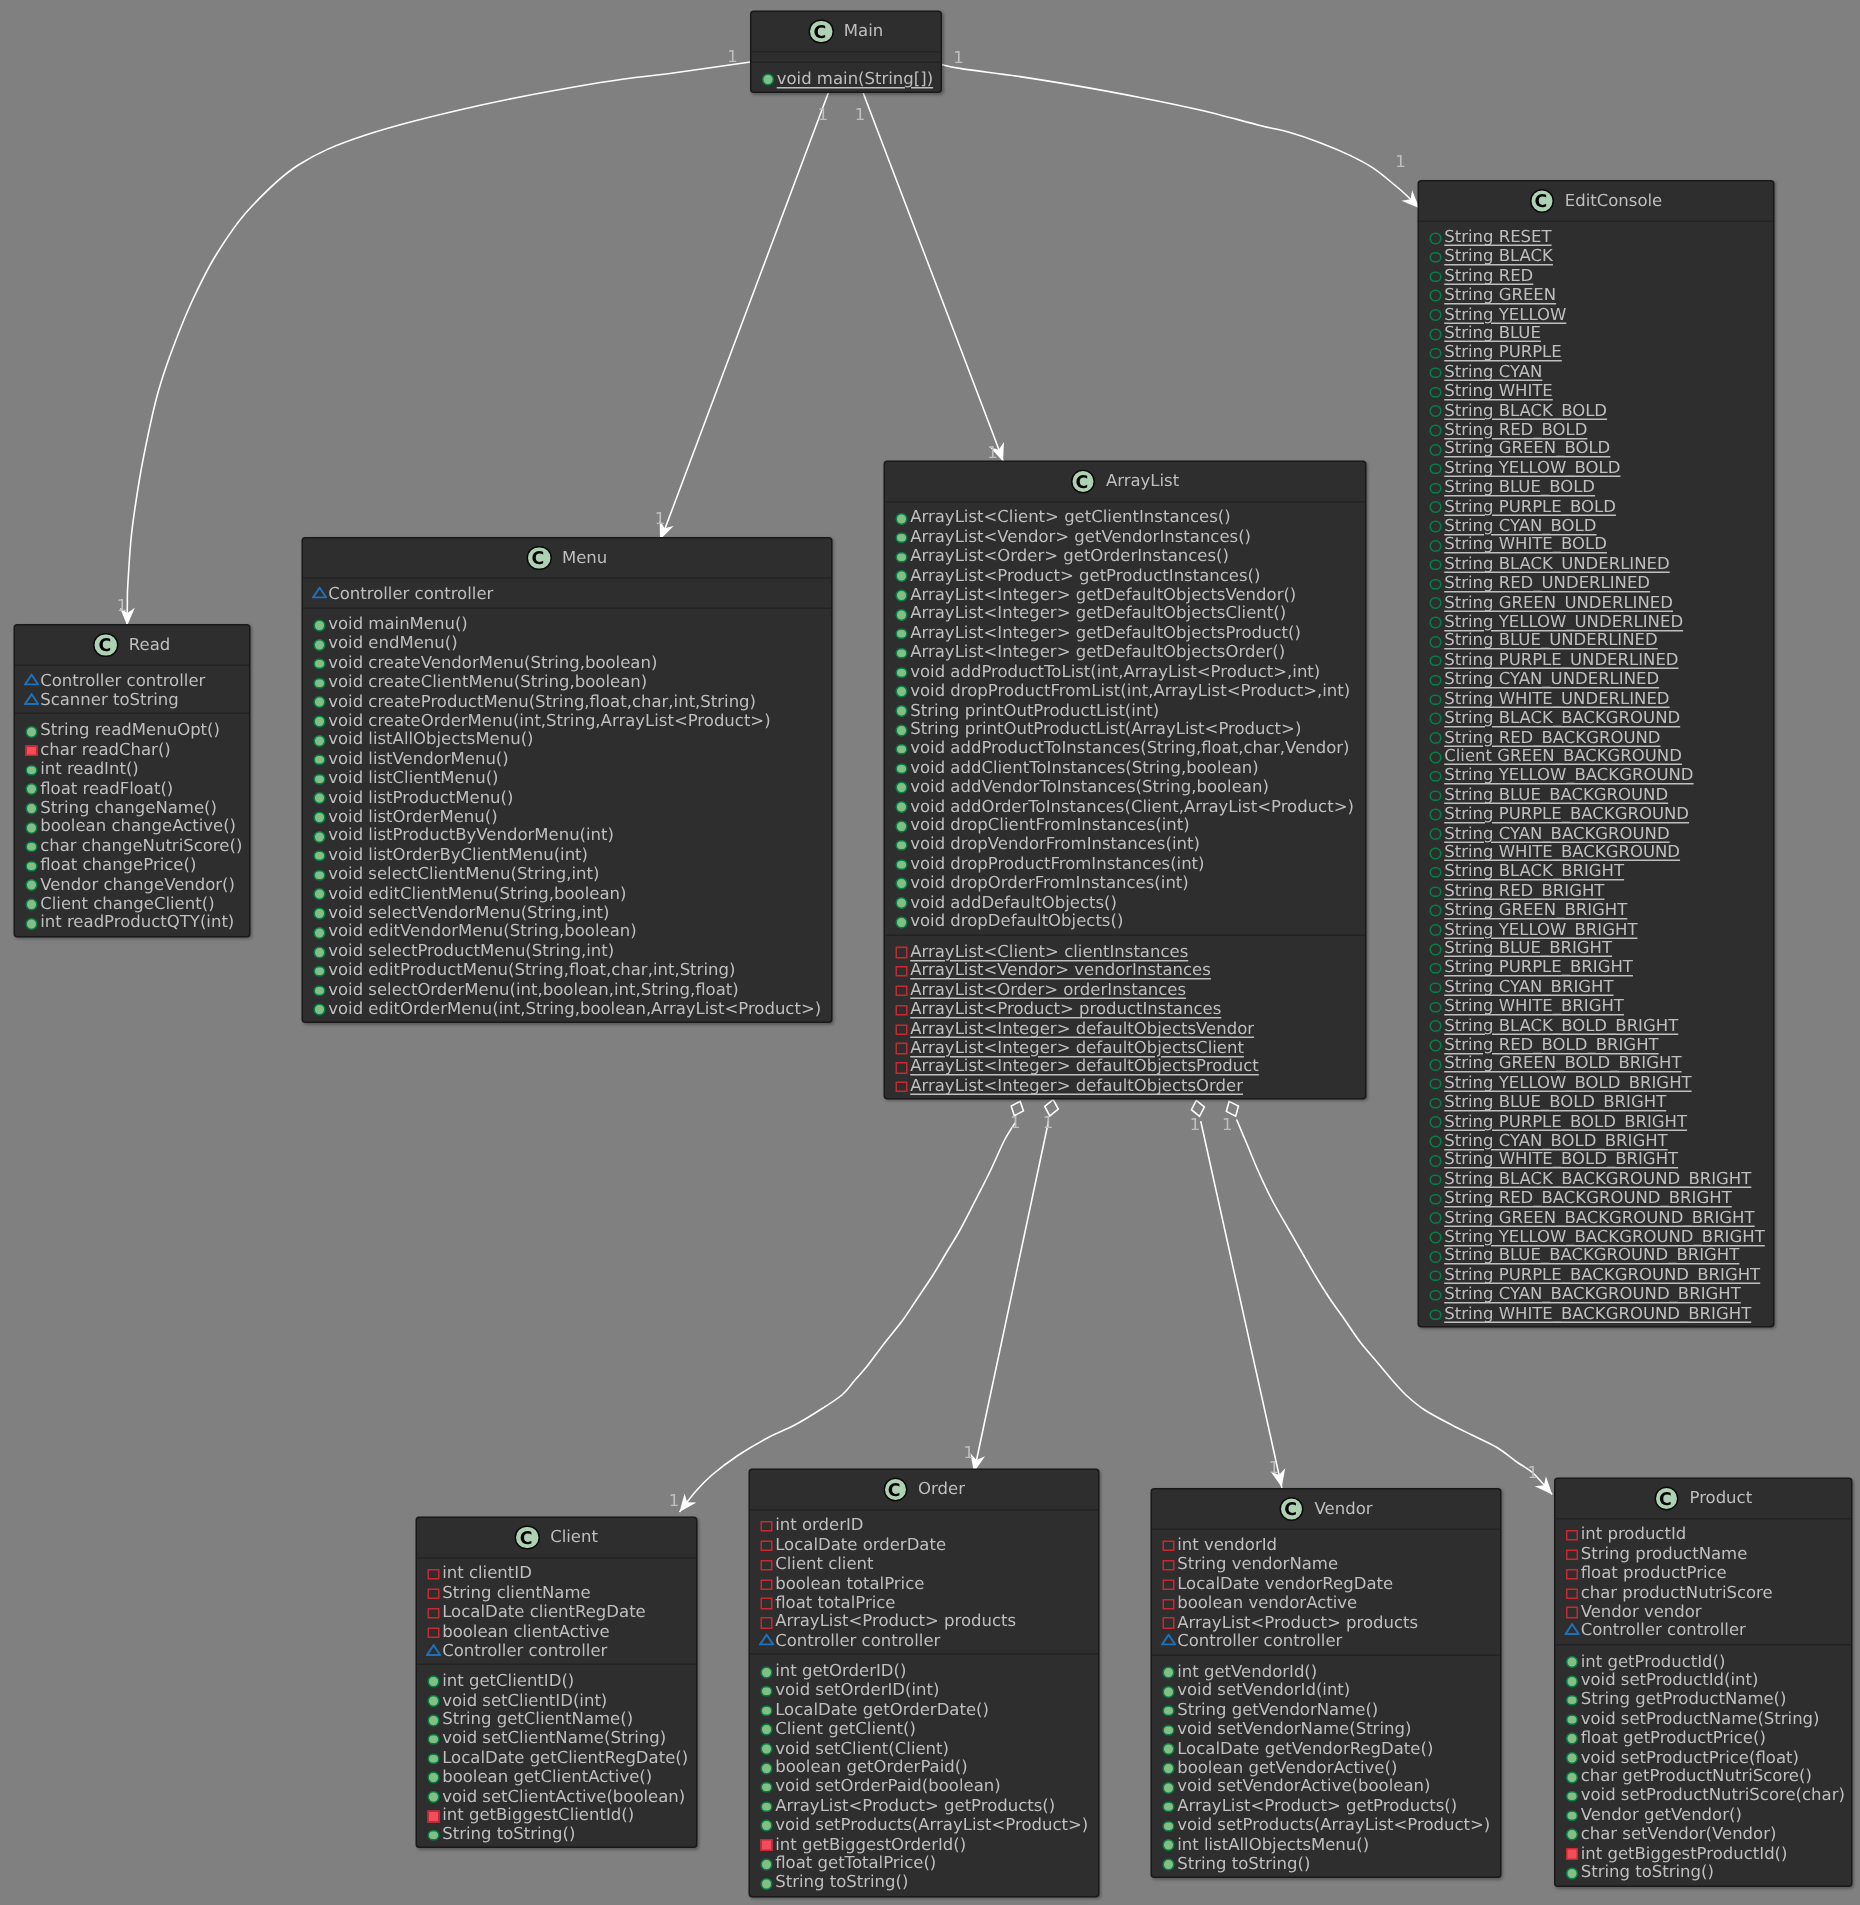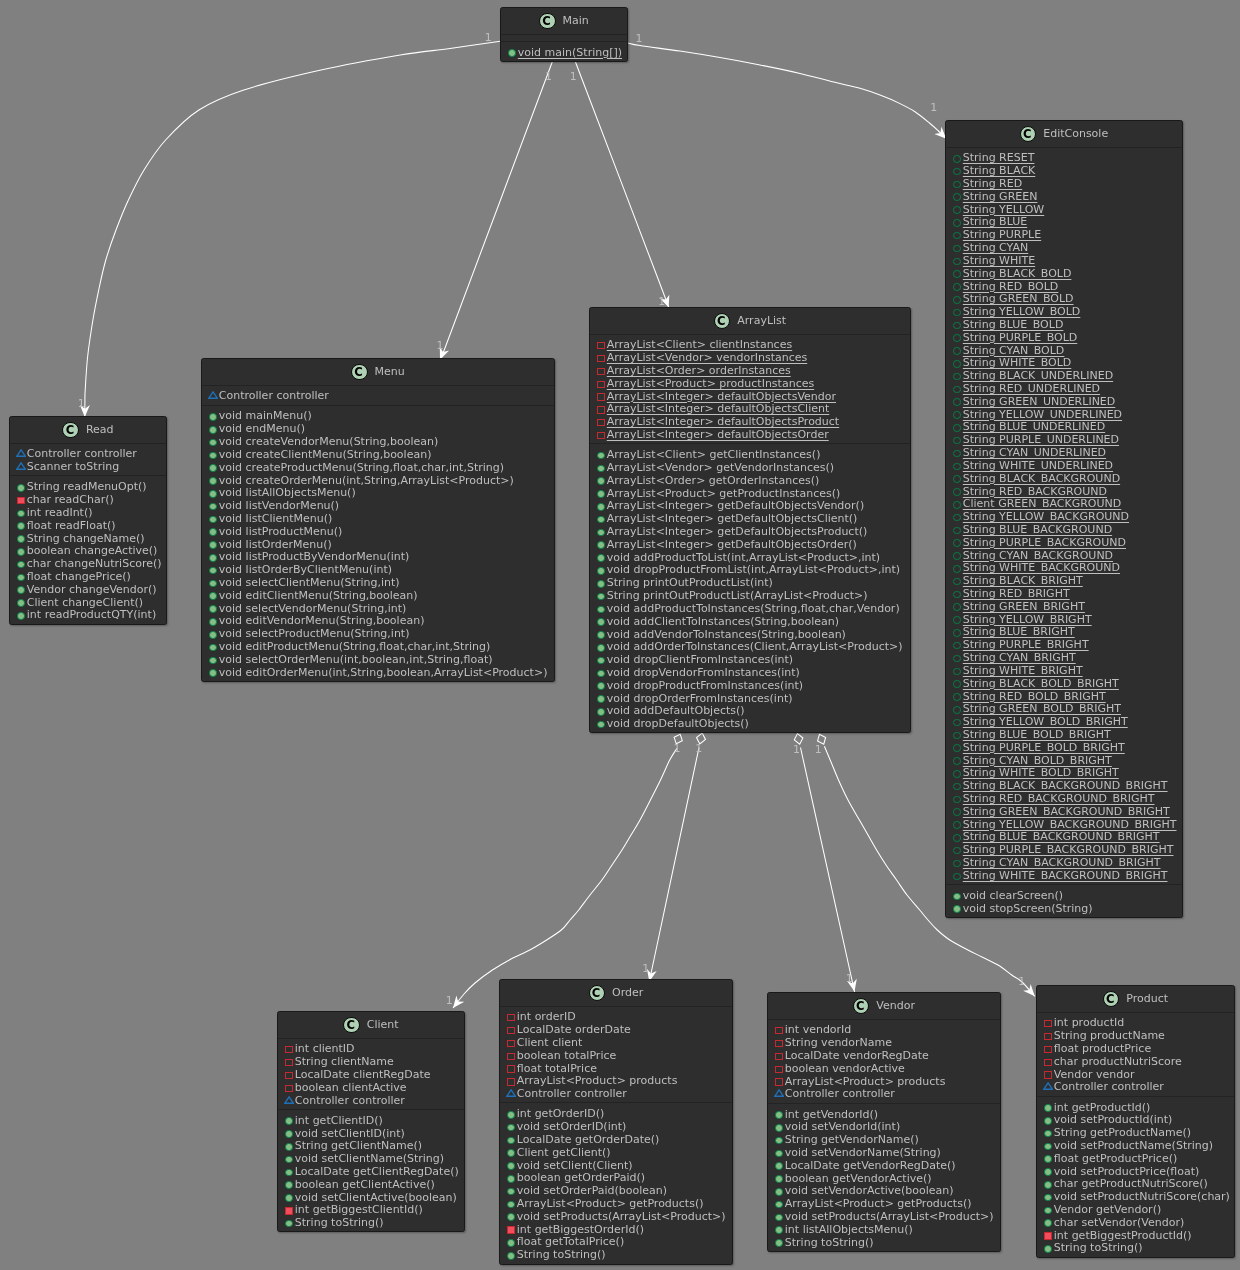--- a/index.html
+++ b/index.html
@@ -442,45 +442,165 @@
           </span>
           <span class="t st">String CYAN_BACKGROUND_BRIGHT</span>
         </div>
         <div class="row">
           <span class="m">
             <span class="mk ci" style="border:1.3px solid #038048;background:transparent;"></span>
           </span>
           <span class="t st">String WHITE_BACKGROUND_BRIGHT</span>
         </div>
       </div>
-      <div class="sect">
-        <div class="row">
-          <span class="m">
-            <span class="mk ci" style="border:1.1px solid #038048;background:#84BE84;"></span>
-          </span>
-          <span class="t">void clearScreen()</span>
-        </div>
-        <div class="row">
-          <span class="m">
-            <span class="mk ci" style="border:1.1px solid #038048;background:#84BE84;"></span>
-          </span>
-          <span class="t">void stopScreen(String)</span>
-        </div>
-      </div>
     </div>
 <div class="cls" style="left:589px;top:307px;width:322px;">
       <div class="cls-hdr">
         <span class="cicon">
           <i>C</i>
         </span>
         <span class="cls-title">ArrayList</span>
       </div>
       <div class="sect">
         <div class="row">
           <span class="m">
+            <span class="mk ci" style="border:1.1px solid #038048;background:#84BE84;"></span>
+          </span>
+          <span class="t">ArrayList&lt;Client&gt; getClientInstances()</span>
+        </div>
+        <div class="row">
+          <span class="m">
+            <span class="mk ci" style="border:1.1px solid #038048;background:#84BE84;"></span>
+          </span>
+          <span class="t">ArrayList&lt;Vendor&gt; getVendorInstances()</span>
+        </div>
+        <div class="row">
+          <span class="m">
+            <span class="mk ci" style="border:1.1px solid #038048;background:#84BE84;"></span>
+          </span>
+          <span class="t">ArrayList&lt;Order&gt; getOrderInstances()</span>
+        </div>
+        <div class="row">
+          <span class="m">
+            <span class="mk ci" style="border:1.1px solid #038048;background:#84BE84;"></span>
+          </span>
+          <span class="t">ArrayList&lt;Product&gt; getProductInstances()</span>
+        </div>
+        <div class="row">
+          <span class="m">
+            <span class="mk ci" style="border:1.1px solid #038048;background:#84BE84;"></span>
+          </span>
+          <span class="t">ArrayList&lt;Integer&gt; getDefaultObjectsVendor()</span>
+        </div>
+        <div class="row">
+          <span class="m">
+            <span class="mk ci" style="border:1.1px solid #038048;background:#84BE84;"></span>
+          </span>
+          <span class="t">ArrayList&lt;Integer&gt; getDefaultObjectsClient()</span>
+        </div>
+        <div class="row">
+          <span class="m">
+            <span class="mk ci" style="border:1.1px solid #038048;background:#84BE84;"></span>
+          </span>
+          <span class="t">ArrayList&lt;Integer&gt; getDefaultObjectsProduct()</span>
+        </div>
+        <div class="row">
+          <span class="m">
+            <span class="mk ci" style="border:1.1px solid #038048;background:#84BE84;"></span>
+          </span>
+          <span class="t">ArrayList&lt;Integer&gt; getDefaultObjectsOrder()</span>
+        </div>
+        <div class="row">
+          <span class="m">
+            <span class="mk ci" style="border:1.1px solid #038048;background:#84BE84;"></span>
+          </span>
+          <span class="t">void addProductToList(int,ArrayList&lt;Product&gt;,int)</span>
+        </div>
+        <div class="row">
+          <span class="m">
+            <span class="mk ci" style="border:1.1px solid #038048;background:#84BE84;"></span>
+          </span>
+          <span class="t">void dropProductFromList(int,ArrayList&lt;Product&gt;,int)</span>
+        </div>
+        <div class="row">
+          <span class="m">
+            <span class="mk ci" style="border:1.1px solid #038048;background:#84BE84;"></span>
+          </span>
+          <span class="t">String printOutProductList(int)</span>
+        </div>
+        <div class="row">
+          <span class="m">
+            <span class="mk ci" style="border:1.1px solid #038048;background:#84BE84;"></span>
+          </span>
+          <span class="t">String printOutProductList(ArrayList&lt;Product&gt;)</span>
+        </div>
+        <div class="row">
+          <span class="m">
+            <span class="mk ci" style="border:1.1px solid #038048;background:#84BE84;"></span>
+          </span>
+          <span class="t">void addProductToInstances(String,float,char,Vendor)</span>
+        </div>
+        <div class="row">
+          <span class="m">
+            <span class="mk ci" style="border:1.1px solid #038048;background:#84BE84;"></span>
+          </span>
+          <span class="t">void addClientToInstances(String,boolean)</span>
+        </div>
+        <div class="row">
+          <span class="m">
+            <span class="mk ci" style="border:1.1px solid #038048;background:#84BE84;"></span>
+          </span>
+          <span class="t">void addVendorToInstances(String,boolean)</span>
+        </div>
+        <div class="row">
+          <span class="m">
+            <span class="mk ci" style="border:1.1px solid #038048;background:#84BE84;"></span>
+          </span>
+          <span class="t">void addOrderToInstances(Client,ArrayList&lt;Product&gt;)</span>
+        </div>
+        <div class="row">
+          <span class="m">
+            <span class="mk ci" style="border:1.1px solid #038048;background:#84BE84;"></span>
+          </span>
+          <span class="t">void dropClientFromInstances(int)</span>
+        </div>
+        <div class="row">
+          <span class="m">
+            <span class="mk ci" style="border:1.1px solid #038048;background:#84BE84;"></span>
+          </span>
+          <span class="t">void dropVendorFromInstances(int)</span>
+        </div>
+        <div class="row">
+          <span class="m">
+            <span class="mk ci" style="border:1.1px solid #038048;background:#84BE84;"></span>
+          </span>
+          <span class="t">void dropProductFromInstances(int)</span>
+        </div>
+        <div class="row">
+          <span class="m">
+            <span class="mk ci" style="border:1.1px solid #038048;background:#84BE84;"></span>
+          </span>
+          <span class="t">void dropOrderFromInstances(int)</span>
+        </div>
+        <div class="row">
+          <span class="m">
+            <span class="mk ci" style="border:1.1px solid #038048;background:#84BE84;"></span>
+          </span>
+          <span class="t">void addDefaultObjects()</span>
+        </div>
+        <div class="row">
+          <span class="m">
+            <span class="mk ci" style="border:1.1px solid #038048;background:#84BE84;"></span>
+          </span>
+          <span class="t">void dropDefaultObjects()</span>
+        </div>
+      </div>
+      <div class="sect">
+        <div class="row">
+          <span class="m">
             <span class="mk sq" style="border:1.2px solid #C82930;background:transparent;"></span>
           </span>
           <span class="t st">ArrayList&lt;Client&gt; clientInstances</span>
         </div>
         <div class="row">
           <span class="m">
             <span class="mk sq" style="border:1.2px solid #C82930;background:transparent;"></span>
           </span>
           <span class="t st">ArrayList&lt;Vendor&gt; vendorInstances</span>
         </div>
@@ -512,154 +632,20 @@
           <span class="m">
             <span class="mk sq" style="border:1.2px solid #C82930;background:transparent;"></span>
           </span>
           <span class="t st">ArrayList&lt;Integer&gt; defaultObjectsProduct</span>
         </div>
         <div class="row">
           <span class="m">
             <span class="mk sq" style="border:1.2px solid #C82930;background:transparent;"></span>
           </span>
           <span class="t st">ArrayList&lt;Integer&gt; defaultObjectsOrder</span>
-        </div>
-      </div>
-      <div class="sect">
-        <div class="row">
-          <span class="m">
-            <span class="mk ci" style="border:1.1px solid #038048;background:#84BE84;"></span>
-          </span>
-          <span class="t">ArrayList&lt;Client&gt; getClientInstances()</span>
-        </div>
-        <div class="row">
-          <span class="m">
-            <span class="mk ci" style="border:1.1px solid #038048;background:#84BE84;"></span>
-          </span>
-          <span class="t">ArrayList&lt;Vendor&gt; getVendorInstances()</span>
-        </div>
-        <div class="row">
-          <span class="m">
-            <span class="mk ci" style="border:1.1px solid #038048;background:#84BE84;"></span>
-          </span>
-          <span class="t">ArrayList&lt;Order&gt; getOrderInstances()</span>
-        </div>
-        <div class="row">
-          <span class="m">
-            <span class="mk ci" style="border:1.1px solid #038048;background:#84BE84;"></span>
-          </span>
-          <span class="t">ArrayList&lt;Product&gt; getProductInstances()</span>
-        </div>
-        <div class="row">
-          <span class="m">
-            <span class="mk ci" style="border:1.1px solid #038048;background:#84BE84;"></span>
-          </span>
-          <span class="t">ArrayList&lt;Integer&gt; getDefaultObjectsVendor()</span>
-        </div>
-        <div class="row">
-          <span class="m">
-            <span class="mk ci" style="border:1.1px solid #038048;background:#84BE84;"></span>
-          </span>
-          <span class="t">ArrayList&lt;Integer&gt; getDefaultObjectsClient()</span>
-        </div>
-        <div class="row">
-          <span class="m">
-            <span class="mk ci" style="border:1.1px solid #038048;background:#84BE84;"></span>
-          </span>
-          <span class="t">ArrayList&lt;Integer&gt; getDefaultObjectsProduct()</span>
-        </div>
-        <div class="row">
-          <span class="m">
-            <span class="mk ci" style="border:1.1px solid #038048;background:#84BE84;"></span>
-          </span>
-          <span class="t">ArrayList&lt;Integer&gt; getDefaultObjectsOrder()</span>
-        </div>
-        <div class="row">
-          <span class="m">
-            <span class="mk ci" style="border:1.1px solid #038048;background:#84BE84;"></span>
-          </span>
-          <span class="t">void addProductToList(int,ArrayList&lt;Product&gt;,int)</span>
-        </div>
-        <div class="row">
-          <span class="m">
-            <span class="mk ci" style="border:1.1px solid #038048;background:#84BE84;"></span>
-          </span>
-          <span class="t">void dropProductFromList(int,ArrayList&lt;Product&gt;,int)</span>
-        </div>
-        <div class="row">
-          <span class="m">
-            <span class="mk ci" style="border:1.1px solid #038048;background:#84BE84;"></span>
-          </span>
-          <span class="t">String printOutProductList(int)</span>
-        </div>
-        <div class="row">
-          <span class="m">
-            <span class="mk ci" style="border:1.1px solid #038048;background:#84BE84;"></span>
-          </span>
-          <span class="t">String printOutProductList(ArrayList&lt;Product&gt;)</span>
-        </div>
-        <div class="row">
-          <span class="m">
-            <span class="mk ci" style="border:1.1px solid #038048;background:#84BE84;"></span>
-          </span>
-          <span class="t">void addProductToInstances(String,float,char,Vendor)</span>
-        </div>
-        <div class="row">
-          <span class="m">
-            <span class="mk ci" style="border:1.1px solid #038048;background:#84BE84;"></span>
-          </span>
-          <span class="t">void addClientToInstances(String,boolean)</span>
-        </div>
-        <div class="row">
-          <span class="m">
-            <span class="mk ci" style="border:1.1px solid #038048;background:#84BE84;"></span>
-          </span>
-          <span class="t">void addVendorToInstances(String,boolean)</span>
-        </div>
-        <div class="row">
-          <span class="m">
-            <span class="mk ci" style="border:1.1px solid #038048;background:#84BE84;"></span>
-          </span>
-          <span class="t">void addOrderToInstances(Client,ArrayList&lt;Product&gt;)</span>
-        </div>
-        <div class="row">
-          <span class="m">
-            <span class="mk ci" style="border:1.1px solid #038048;background:#84BE84;"></span>
-          </span>
-          <span class="t">void dropClientFromInstances(int)</span>
-        </div>
-        <div class="row">
-          <span class="m">
-            <span class="mk ci" style="border:1.1px solid #038048;background:#84BE84;"></span>
-          </span>
-          <span class="t">void dropVendorFromInstances(int)</span>
-        </div>
-        <div class="row">
-          <span class="m">
-            <span class="mk ci" style="border:1.1px solid #038048;background:#84BE84;"></span>
-          </span>
-          <span class="t">void dropProductFromInstances(int)</span>
-        </div>
-        <div class="row">
-          <span class="m">
-            <span class="mk ci" style="border:1.1px solid #038048;background:#84BE84;"></span>
-          </span>
-          <span class="t">void dropOrderFromInstances(int)</span>
-        </div>
-        <div class="row">
-          <span class="m">
-            <span class="mk ci" style="border:1.1px solid #038048;background:#84BE84;"></span>
-          </span>
-          <span class="t">void addDefaultObjects()</span>
-        </div>
-        <div class="row">
-          <span class="m">
-            <span class="mk ci" style="border:1.1px solid #038048;background:#84BE84;"></span>
-          </span>
-          <span class="t">void dropDefaultObjects()</span>
         </div>
       </div>
     </div>
 <div class="cls" style="left:201px;top:358px;width:354px;">
       <div class="cls-hdr">
         <span class="cicon">
           <i>C</i>
         </span>
         <span class="cls-title">Menu</span>
       </div>

